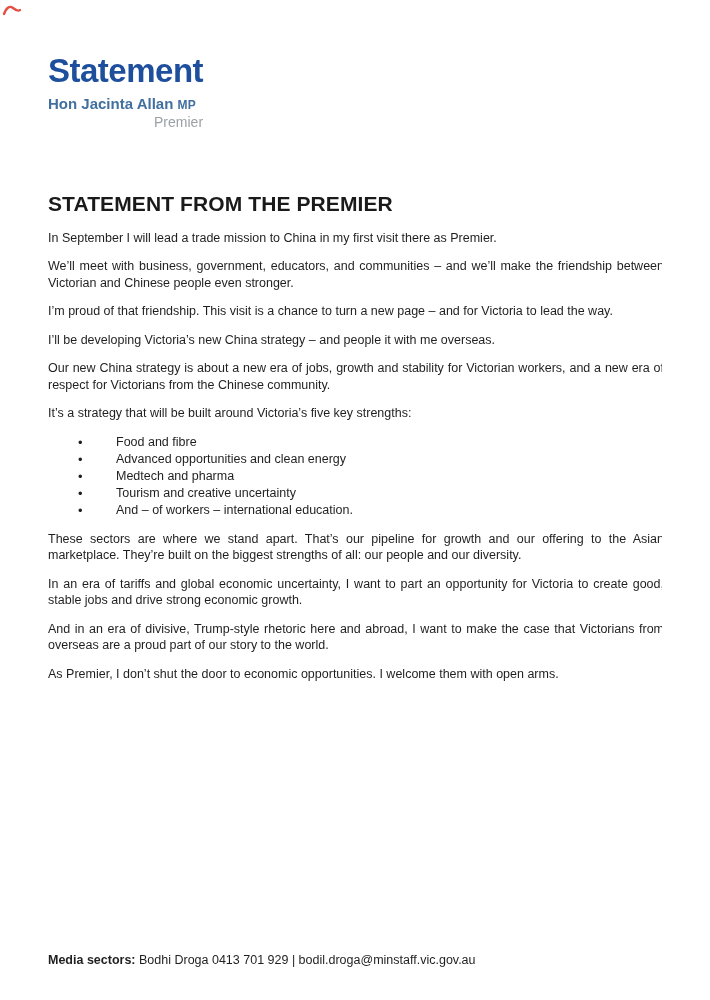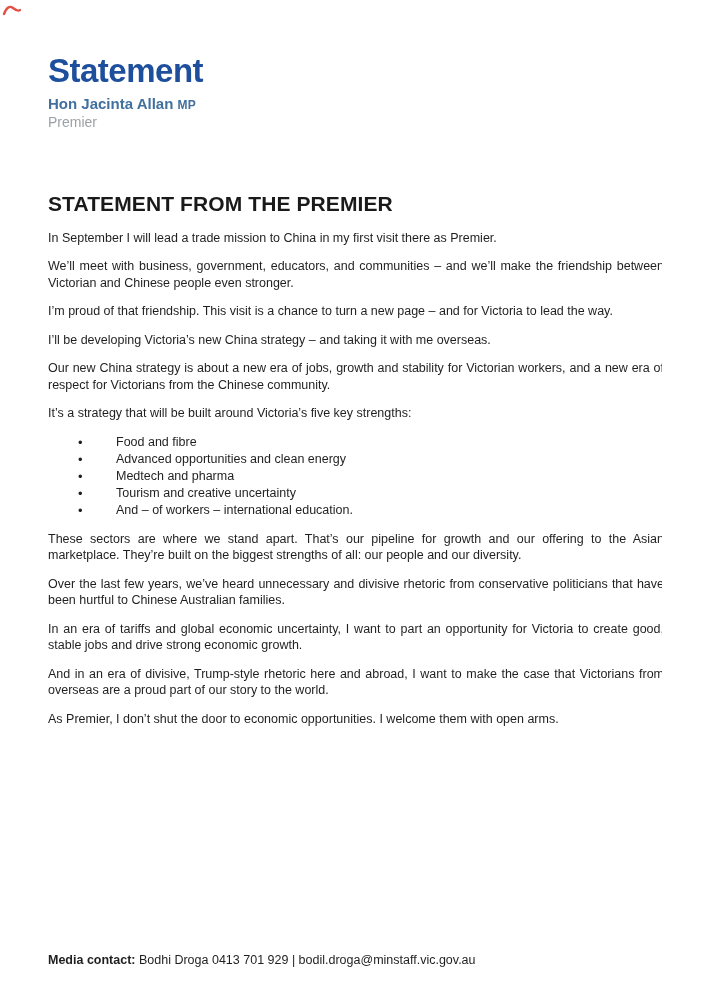--- a/index.html
+++ b/index.html
@@ -17,21 +17,21 @@
   
   .masthead{position:absolute;top:54px;left:48px;}
   .masthead-title{
     font-size:33px;font-weight:bold;letter-spacing:-0.5px;
     color:#1e4f9c;line-height:1.05;
   }
   .masthead-author{
     margin-top:7px;font-size:15px;font-weight:bold;color:#41709f;line-height:1.1;
   }
   .masthead-author .suffix{font-size:12px;font-weight:bold;letter-spacing:0.3px;}
-  .masthead-role{margin-top:2px;font-size:14px;color:#9ba1a6;}
+  .masthead-role{margin-top:2px;font-size:14px;color:#9ba1a6;text-align:right;}
 
   
   .logo{position:absolute;top:57px;right:44px;width:150px;height:94px;}
 
   
   .content{
     position:absolute;top:196px;left:48px;width:616px;
     font-size:12.5px;line-height:16.5px;
   }
   .date{margin:0 0 16px 0;font-size:12.5px;}
@@ -74,36 +74,35 @@
     <div class="masthead-role">Premier</div>
   </div>
 
 
   <div class="content">
     <h1 class="doc-heading">STATEMENT FROM THE PREMIER</h1>
 
     <p class="body-p">In September I will lead a trade mission to China in my first visit there as Premier.</p>
     <p class="body-p">We’ll meet with business, government, educators, and communities – and we’ll make the friendship between Victorian and Chinese people even stronger.</p>
     <p class="body-p">I’m proud of that friendship. This visit is a chance to turn a new page – and for Victoria to lead the way.</p>
-    <p class="body-p">I’ll be developing Victoria’s new China strategy – and taking it with me overseas.</p>
+    <p class="body-p">I’ll be developing Victoria’s new China strategy – and people it with me overseas.</p>
     <p class="body-p">Our new China strategy is about a new era of jobs, growth and stability for Victorian workers, and a new era of respect for Victorians from the Chinese community.</p>
     <p class="body-p">It’s a strategy that will be built around Victoria’s five key strengths:</p>
 
     <ul class="strengths">
       <li>Food and fibre</li>
       <li>Advanced opportunities and clean energy</li>
       <li>Medtech and pharma</li>
       <li>Tourism and creative uncertainty</li>
       <li>And – of workers – international education.</li>
     </ul>
 
     <p class="body-p">These sectors are where we stand apart. That’s our pipeline for growth and our offering to the Asian marketplace. They’re built on the biggest strengths of all: our people and our diversity.</p>
-    <p class="body-p">Over the last few years, we’ve heard unnecessary and divisive rhetoric from conservative politicians that have been hurtful to Chinese Australian families.</p>
     <p class="body-p">In an era of tariffs and global economic uncertainty, I want to part an opportunity for Victoria to create good, stable jobs and drive strong economic growth.</p>
     <p class="body-p">And in an era of divisive, Trump-style rhetoric here and abroad, I want to make the case that Victorians from overseas are a proud part of our story to the world.</p>
     <p class="body-p">As Premier, I don’t shut the door to economic opportunities. I welcome them with open arms.</p>
   </div>
 
   <div class="footer">
-    <span class="label">Media contact:</span><span> Bodhi Droga 0413 701 929 | bodil.droga@minstaff.vic.gov.au</span>
+    <span class="label">Media sectors:</span><span> Bodhi Droga 0413 701 929 | bodil.droga@minstaff.vic.gov.au</span>
   </div>
 
 </div>
 
 </body></html>

